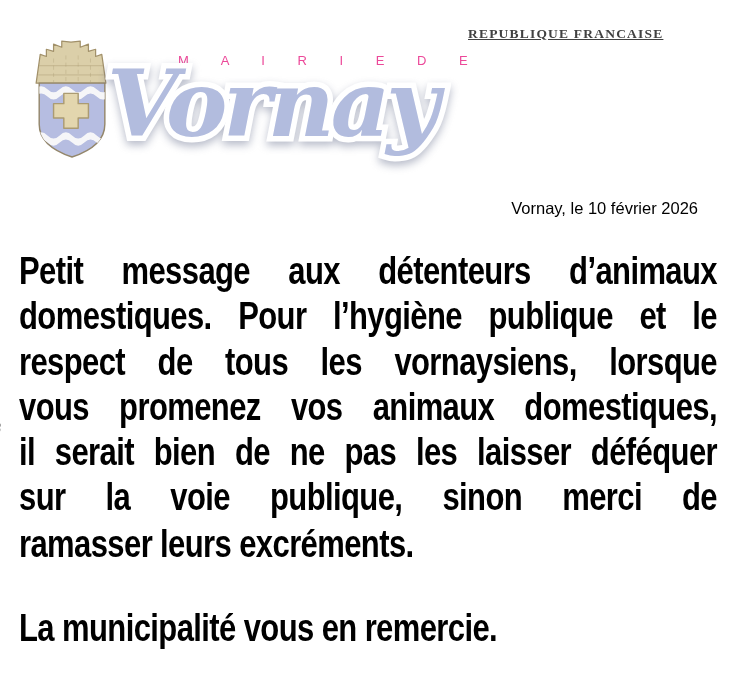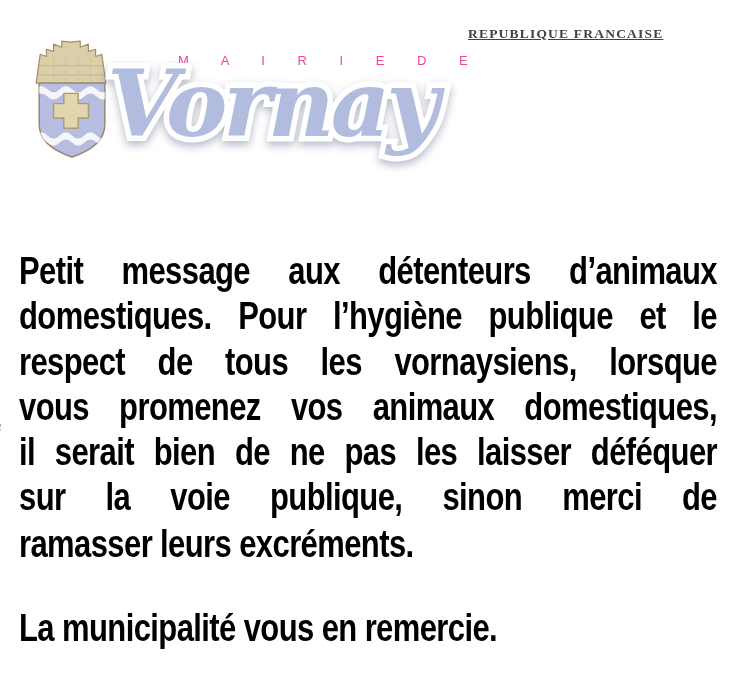--- a/index.html
+++ b/index.html
@@ -174,20 +174,21 @@
     </svg>
 
     <div class="mairie-de">M A I R I E   D E</div>
 
     <div class="vornay-wrap">
       <span class="vornay-stroke" aria-hidden="true">Vornay</span>
       <span class="vornay-fill">Vornay</span>
     </div>
   </div>
 
+  <div class="dateline">Vornay, le 10 février 2026</div>
 
   <div class="notice">
     <p class="jline">Petit message aux détenteurs d’animaux</p>
     <p class="jline">domestiques. Pour l’hygiène publique et le</p>
     <p class="jline">respect de tous les vornaysiens, lorsque</p>
     <p class="jline">vous promenez vos animaux domestiques,</p>
     <p class="jline">il serait bien de ne pas les laisser déféquer</p>
     <p class="jline">sur la voie publique, sinon merci de</p>
     <p class="lline">ramasser leurs excréments.</p>
   </div>

